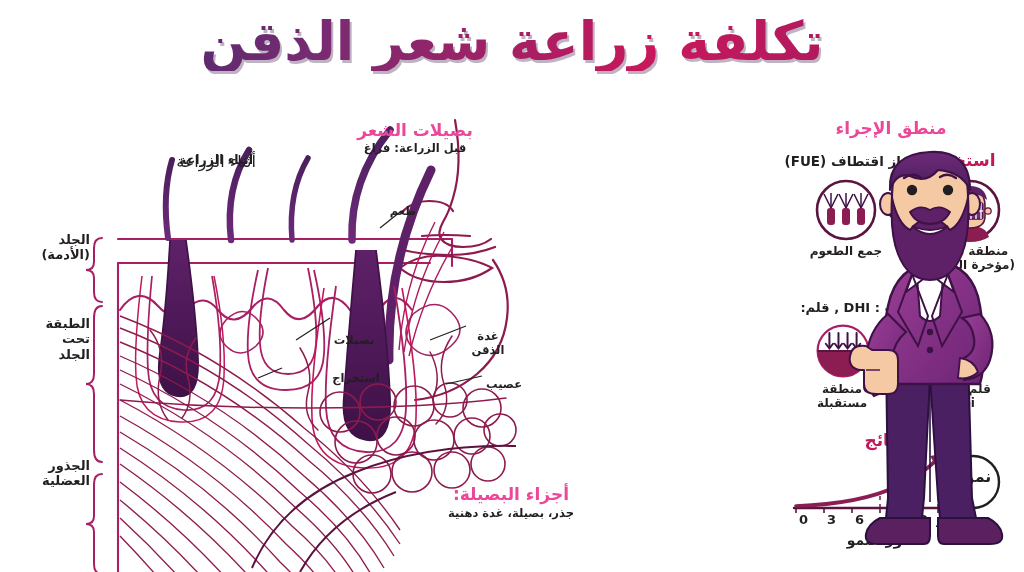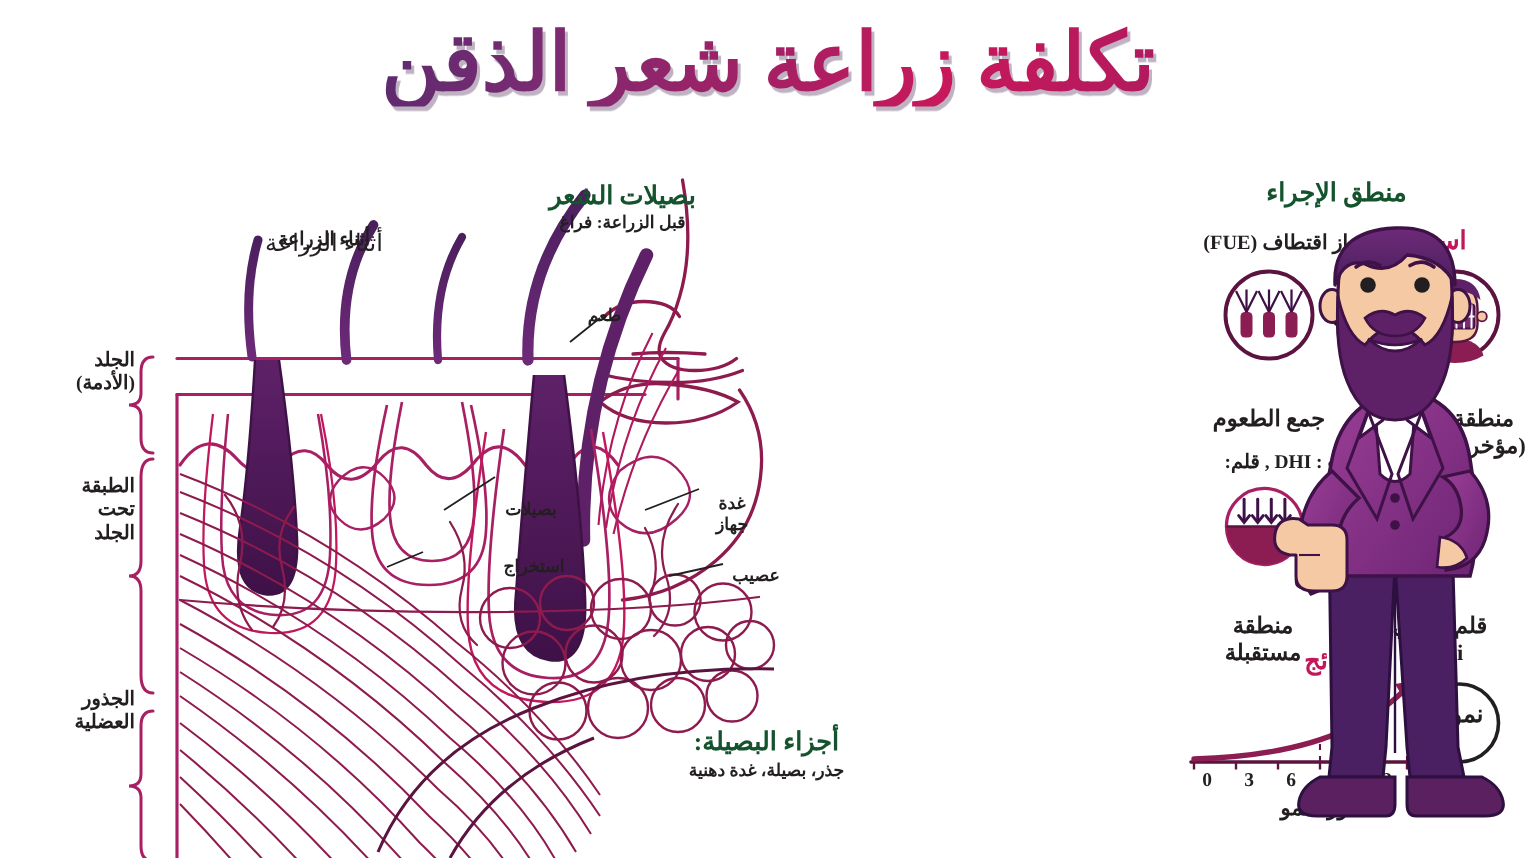--- a/index.html
+++ b/index.html
@@ -3,52 +3,52 @@
 <meta charset="utf-8">
 <title>beard-transplant-infographic</title>
 <style>
   html,body{margin:0;padding:0;}
   body{
     width:1024px;height:572px;overflow:hidden;position:relative;
     background:#ffffff;
     font-family:"DejaVu Sans","Liberation Sans",sans-serif;
     color:#231f20;
   }
-  .stage{position:absolute;inset:0;width:1024px;height:572px;font-family:Liberation Serif, serif;}
+  .stage{position:absolute;inset:0;width:1024px;height:572px;}
   .abs{position:absolute;}
 
   
   #title-wrap{left:0;top:14px;width:1024px;text-align:center;}
   #title{
     display:inline-block;
     font-size:54px;line-height:1.05;font-weight:bold;
     background:linear-gradient(100deg,#5b2a6e 0%,#7a2b72 22%,#a81f63 52%,#c8185b 72%,#b01a5e 100%);
     -webkit-background-clip:text;background-clip:text;color:transparent;
     -webkit-text-fill-color:transparent;
     letter-spacing:0px;
     filter:drop-shadow(2px 3px 0 rgba(60,20,70,.33));
     padding:0 8px;
   }
 
   
   .lbl{font-size:13px;font-weight:bold;color:#231f20;line-height:1.18;}
   .lbl-sm{font-size:11.5px;font-weight:bold;color:#231f20;line-height:1.2;}
-  .hdr{font-size:17px;font-weight:bold;color:#14532d;}
+  .hdr{font-size:17px;font-weight:bold;color:#ec4899;}
   .accent{color:#c2185b;}
   .ctr{text-align:center;}
   .rt{}
 
   
   #proc-title{right:18px;top:118px;width:230px;}
   #extract-line{right:18px;top:150px;width:232px;}
   #implant-line{right:18px;top:296px;width:232px;}
   #results-title{right:18px;top:430px;width:232px;}
   #confidence-title{right:4px;top:116px;width:176px;}
 
-  .icon-cap{font-size:15px;font-weight:bold;line-height:1.18;color:#231f20;margin-top:28px;}
+  .icon-cap{font-size:12px;font-weight:bold;line-height:1.18;color:#231f20;}
 
   
   #person{right:-6px;top:146px;width:200px;height:420px;}
 
   
   #diagram{left:0;top:100px;width:650px;height:472px;}
 </style>
 </head>
 <body>
 
@@ -212,21 +212,21 @@
     <div class="lbl-sm" style="margin-top:2px;">قبل الزراعة: فراغ</div>
   </div>
   <div class="abs ctr" style="left:152px;top:152px;width:128px;">أثناء الزراعة</div>
   <div class="abs ctr lbl-sm" style="left:152px;top:152px;width:128px;font-size:12.5px;">أثناء الزراعة</div>
   <div class="abs ctr lbl-sm" style="left:376px;top:205px;width:54px;">طعم</div>
 
   <div class="abs ctr lbl-sm" style="left:324px;top:334px;width:60px;">بصيلات</div>
   <div class="abs ctr lbl-sm" style="left:324px;top:372px;width:64px;">استخراج</div>
   <div class="abs ctr" style="left:462px;top:330px;width:52px;">
     <div class="lbl-sm">غدة</div>
-    <div class="lbl-sm">جهاز</div>
+    <div class="lbl-sm">الذقن</div>
   </div>
   <div class="abs ctr lbl-sm" style="left:478px;top:378px;width:52px;">عصيب</div>
 
   <div class="abs ctr" style="left:396px;top:484px;width:230px;">
     <div class="hdr">أجزاء البصيلة:</div>
     <div class="lbl-sm" style="margin-top:3px;">جذر، بصيلة، غدة دهنية</div>
   </div>
 
   <div class="abs ctr hdr" id="proc-title">منطق الإجراء</div>
 

